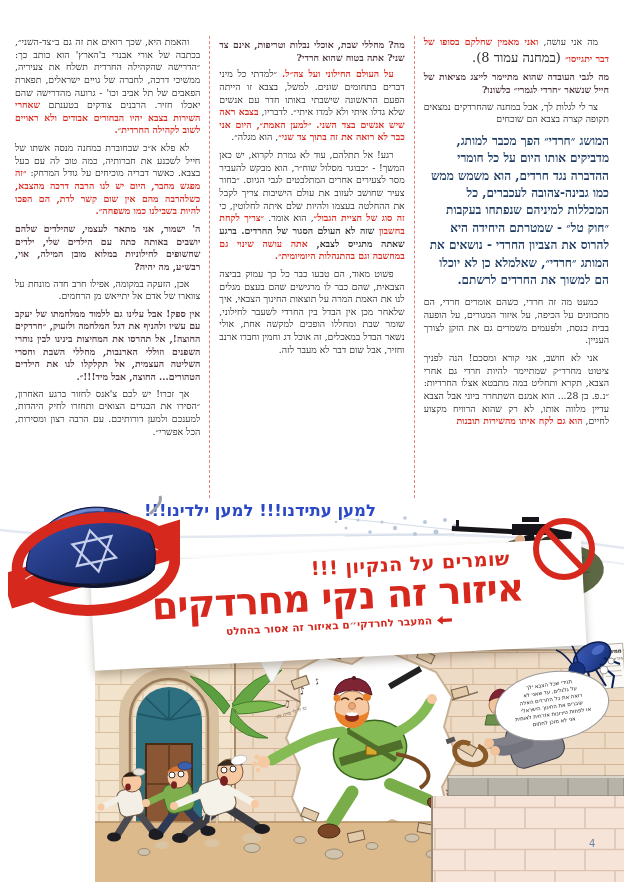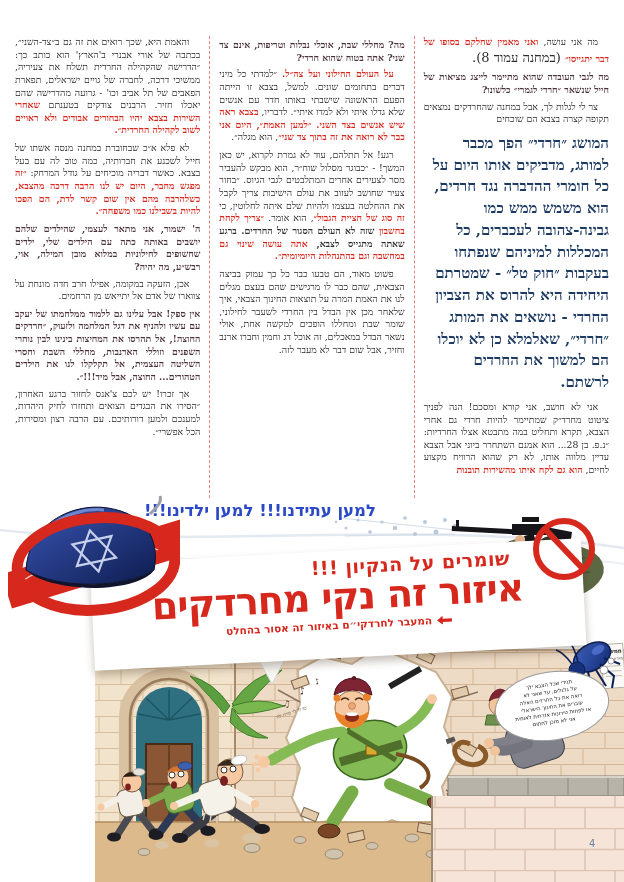--- a/index.html
+++ b/index.html
@@ -6,21 +6,21 @@
   .page{position:relative;width:624px;height:882px;background:#ffffff;overflow:hidden;
         font-family:"DejaVu Serif", serif;}
   
   .columns{position:absolute;top:36px;right:6px;left:6px;height:462px;
            display:flex;flex-direction:row;direction:rtl;}
   .col{flex:1;padding:0 9px;overflow:hidden;}
   .col.sep{border-left:1px dashed #e8837a;}
   .para{margin:0 0 5px 0;font-size:9.3px;line-height:1.36;color:#262626;text-align:justify;}
   .para.body{text-indent:11px;}
   .para.qd{font-weight:bold;color:#4a3238;margin:3px 0 4px 0;}
-  .para.quote{font-size:15px;line-height:1.45;color:#1d3a63;font-weight:600;margin:7px 0;text-align:right;}
+  .para.quote{font-size:12px;line-height:1.45;color:#1d3a63;font-weight:600;margin:7px 0;text-align:right;}
   .seg-k{color:inherit;}
   .seg-r{color:#d7281e;font-weight:bold;}
   .seg-b{font-weight:bold;color:#2c2c2c;}
   .seg-s{font-size:13px;color:#2c2c2c;}
   
   .slogan{position:absolute;left:92px;top:501px;width:336px;text-align:center;direction:rtl;
           font-family:"DejaVu Sans",sans-serif;font-weight:800;font-size:16.5px;color:#2b49c6;z-index:2;}
   
   .banner{position:absolute;left:92px;top:551px;width:492px;height:107px;background:#ffffff;
           transform:rotate(-3deg);box-shadow:0 5px 9px rgba(60,40,20,.3);z-index:3;direction:rtl;
@@ -41,20 +41,21 @@
 <body>
 
 <div class="page">
 
   <div class="columns">
     <div class="col sep" id="col-right">
         <p class="para body"><span class="seg-k">מה אני עושה, </span><span class="seg-r">ואני מאמין שחלקם בסופו של דבר יתגייסו״</span><span class="seg-s"> (במחנה עמוד 8).</span></p>
         <p class="para qd"><span class="seg-k">מה לגבי העובדה שהוא מתיימר לייצג מציאות של חייל שנשאר ״חרדי לגמרי״ כלשונו?</span></p>
         <p class="para body"><span class="seg-k">צר לי לגלות לך, אבל במחנה שהחרדקים נמצאים תקופה קצרה בצבא הם שוכחים</span></p>
         <p class="para quote"><span class="seg-k">המושג ״חרדי״ הפך מכבר למותג, מדביקים אותו היום על כל חומרי ההדברה נגד חרדים, הוא משמש ממש כמו גבינה-צהובה לעכברים, כל המכללות למיניהם שנפתחו בעקבות ״חוק טל״ - שמטרתם היחידה היא להרוס את הצביון החרדי - נושאים את המותג ״חרדי״, שאלמלא כן לא יוכלו הם למשוך את החרדים לרשתם.</span></p>
+        <p class="para body"><span class="seg-k">כמעט מה זה חרדי, כשהם אומרים חרדי, הם מתכוונים על הכיפה, על איזור המגורים, על הופעה בבית כנסת, ולפעמים משמרים גם את הזקן לצורך העניין.</span></p>
         <p class="para body"><span class="seg-k">אני לא חושב, אני קורא ומסכם! הנה לפניך ציטוט מחרד״ק שמתיימר להיות חרדי גם אחרי הצבא, תקרא ותחליט במה מתבטא אצלו החרדיות: ״נ.פ. בן 28... הוא אמנם השתחרר ביוני אבל הצבא עדיין מלווה אותו, לא רק שהוא הרוויח מקצוע לחיים, </span><span class="seg-r">הוא גם לקח איתו מהשירות תובנות</span></p>
       </div>
     <div class="col sep" id="col-middle">
         <p class="para qd"><span class="seg-k">מה? מחללי שבת, אוכלי נבלות וטריפות, אינם צד שני? אתה בטוח שהוא חרדי?</span></p>
         <p class="para body"><span class="seg-r">על העולם החילוני ועל צה״ל. </span><span class="seg-k">״למדתי כל מיני דברים בתחומים שונים. למשל, בצבא זו הייתה הפעם הראשונה שישבתי באותו חדר עם אנשים שלא גדלו איתי ולא למדו איתי״. לדבריו, </span><span class="seg-r">בצבא ראה שיש אנשים בצד השני. ״למען האמת״, היום אני כבר לא רואה את זה בתוך צד שני״</span><span class="seg-k">, הוא מגלה״.</span></p>
         <p class="para body"><span class="seg-k">רגע! אל תתלהם, עוד לא גמרת לקרוא, יש כאן המשך! - ״כבוגר מסלול שוח״ר, הוא מבקש להעביר מסר לצעירים אחרים המתלבטים לגבי הגיוס. ״בחור צעיר שחושב לעזוב את עולם הישיבות צריך לקבל את ההחלטה בעצמו ולהיות שלם איתה לחלוטין, כי </span><span class="seg-r">זה סוג של חציית הגבול״</span><span class="seg-k">, הוא אומר. </span><span class="seg-r">״צריך לקחת בחשבון</span><span class="seg-b"> שזה לא העולם הסגור של החרדים. ברגע שאתה מתגייס לצבא, </span><span class="seg-r">אתה עושה שינוי גם במחשבה וגם בהתנהלות היומיומית״.</span></p>
         <p class="para body"><span class="seg-k">פשוט מאוד, הם טבעו כבר כל כך עמוק בביצה הצבאית, שהם כבר לו מרגישים שהם בעצם מגלים לנו את האמת המרה על תוצאות החינוך הצבאי, איך שלאחר מכן אין הבדל בין החרדי לשעבר לחילוני, שומר שבת ומחללו הופכים למקשה אחת, אולי נשאר הבדל במאכלים, זה אוכל דג וחמין וחברו ארנב וחזיר, אבל שום דבר לא מעבר לזה.</span></p>
       </div>
     <div class="col" id="col-left">
         <p class="para body"><span class="seg-k">והאמת היא, שכך רואים את זה גם ב״צד-השני״, בכתבה של אורי אבנרי ב'הארץ' הוא כותב כך: ״הדרישה שהקהילה החרדית תשלח את צעיריה, ממשיכי דרכה, לחברה של גויים ישראלים, תפארת הפאבים של תל אביב וכו' - גרועה מהדרישה שהם יאכלו חזיר. הרבנים צודקים בטענתם </span><span class="seg-r">שאחרי השירות בצבא יהיו הבחורים אבודים ולא ראויים לשוב לקהילה החרדית״.</span></p>

